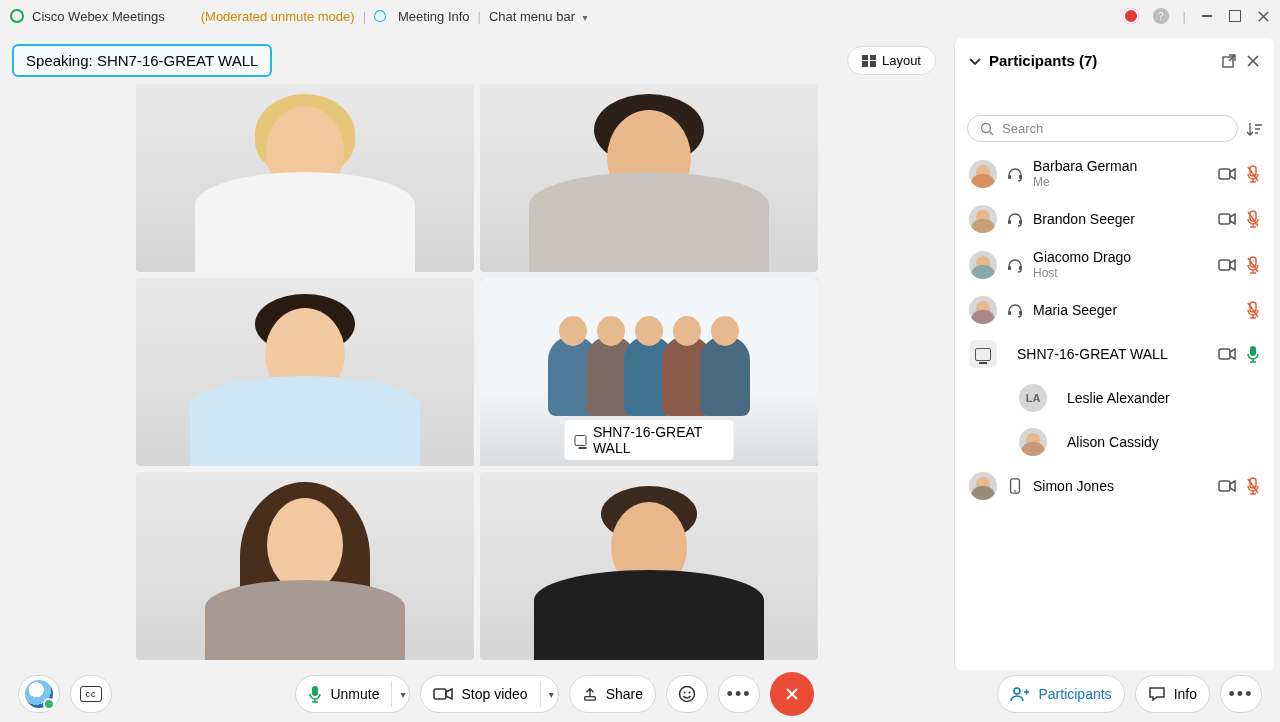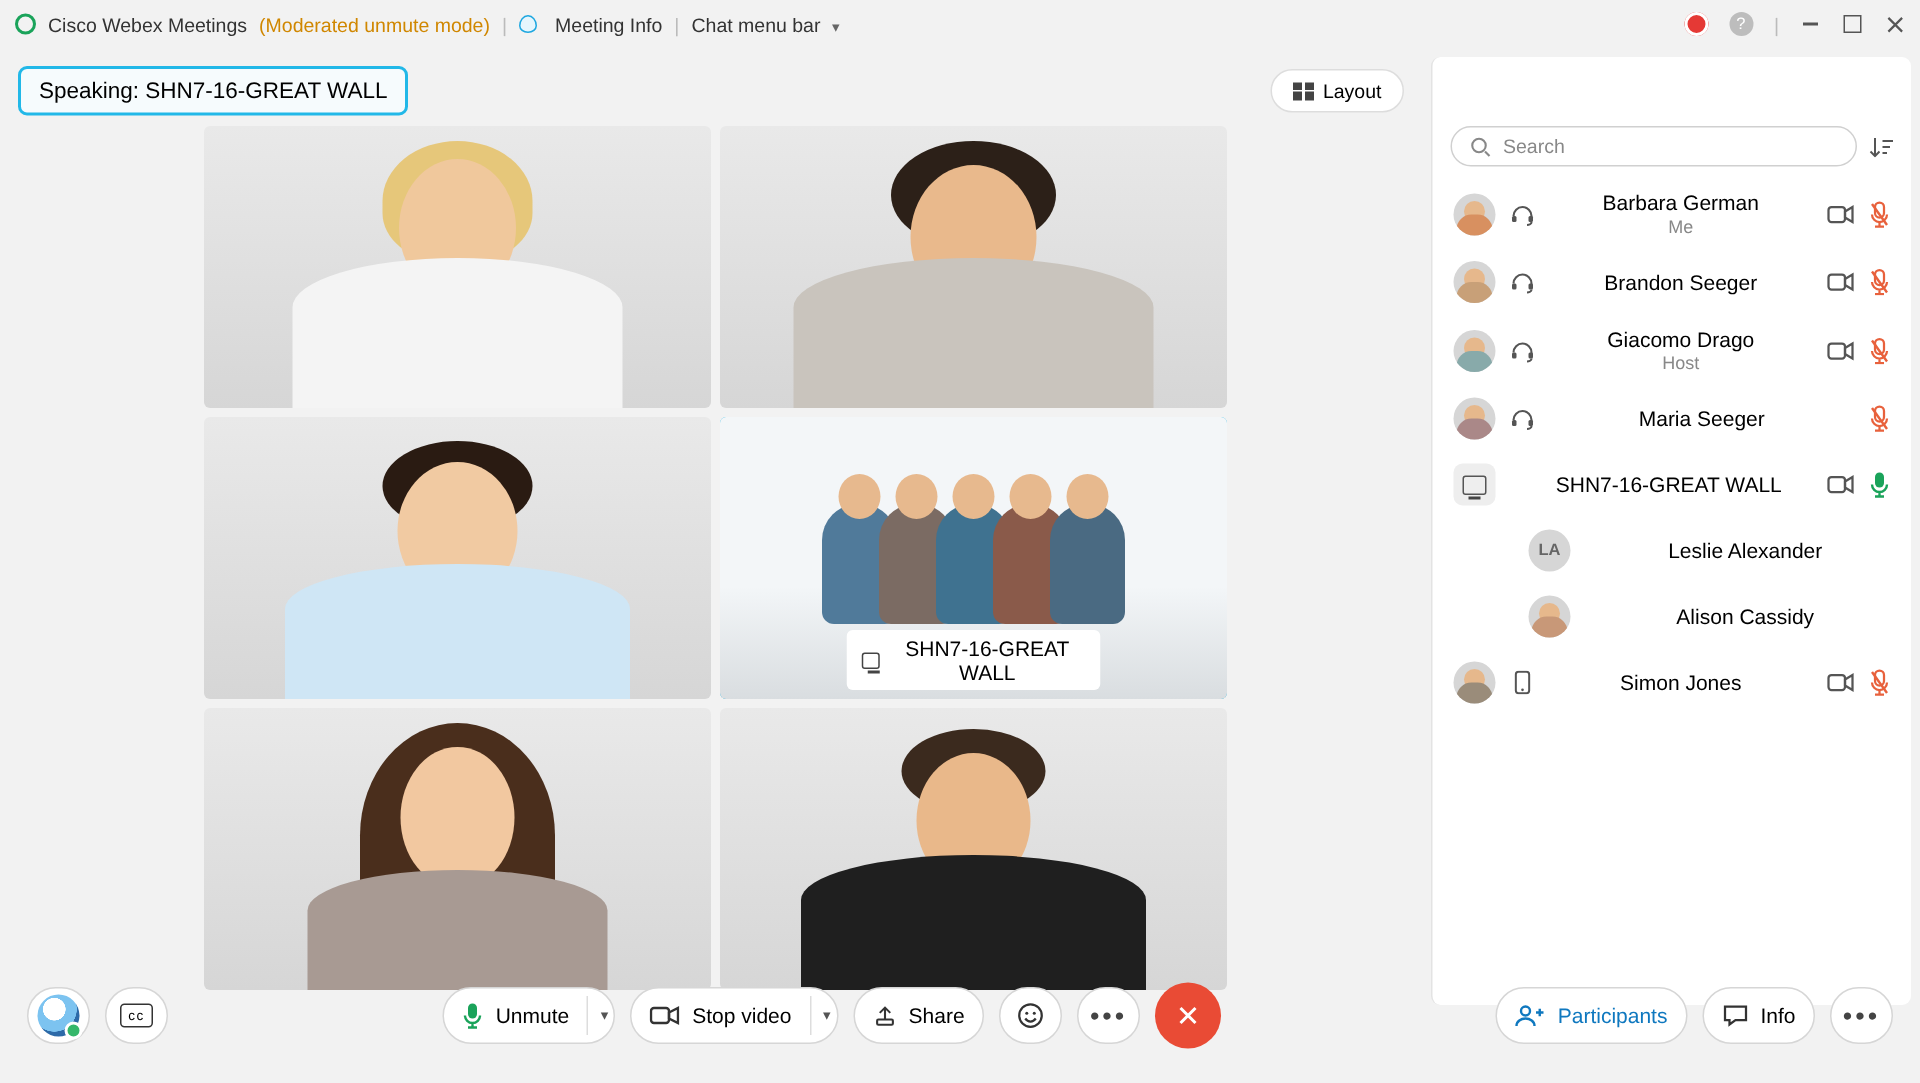--- a/index.html
+++ b/index.html
@@ -2,34 +2,34 @@
 <html><head>
 <meta charset="utf-8">
 <style>
   * { box-sizing: border-box; margin: 0; padding: 0; font-family: -apple-system, BlinkMacSystemFont, "Segoe UI", Arial, sans-serif; }
   body { width: 1280px; height: 722px; background: #f2f2f2; overflow: hidden; position: relative; }
 
   
   .topbar { height: 32px; display: flex; align-items: center; padding: 0 10px; font-size: 13px; color: #333; }
   .topbar .left { display: flex; align-items: center; gap: 8px; }
   .logo-circle { width: 14px; height: 14px; border: 2px solid #1aa35a; border-radius: 50%; display:inline-block; position:relative; }
-  .mod-mode { color: #d08700; }
+  .mod-mode { color: #d08700; margin-left: 28px; }
   .sep { color: #bbb; }
   .mi-shield { width:12px; height:12px; display:inline-block; border:1px solid #1ea7e0; border-radius:50% 50% 50% 50% / 60% 60% 40% 40%; background:#e6f6fd; margin-right:4px;}
   .menu-chev { margin-left:4px; font-size:10px; color:#666;}
   .topbar .right { margin-left:auto; display:flex; align-items:center; gap:14px; }
   .rec-dot { width:16px; height:16px; border-radius:50%; background:#e53935; box-shadow:0 0 0 2px #fff inset;}
   .help-circ { width:16px; height:16px; border-radius:50%; background:#bdbdbd; color:#fff; font-size:11px; display:flex; align-items:center; justify-content:center;}
   .win-btn { width:14px; height:14px; display:flex; align-items:center; justify-content:center; color:#555; cursor:pointer;}
   .win-btn.min::before{content:"";width:10px;height:1.5px;background:#555;}
   .win-btn.max::before{content:"";width:10px;height:10px;border:1.5px solid #555;}
   .win-btn.close svg{width:11px;height:11px;}
 
   
-  .main { display:flex; height: calc(100% - 32px); text-align: center; }
+  .main { display:flex; height: calc(100% - 32px); }
   .meeting-area { flex:1; position:relative; display:flex; flex-direction:column; }
   .speaking-badge { position:absolute; top:12px; left:12px; border:2px solid #22b8e8; border-radius:6px; padding:6px 12px; background:#f6fbfd; font-size:15px;}
   .layout-btn { position:absolute; top:14px; right:18px; background:#fff; border:1px solid #ddd; border-radius:18px; padding:6px 14px; font-size:13px; display:flex; align-items:center; gap:6px; cursor:pointer;}
   .layout-ic{width:14px;height:12px;display:grid;grid-template-columns:1fr 1fr;grid-template-rows:1fr 1fr;gap:1.5px;}
   .layout-ic span{background:#444;}
 
   .grid { margin:52px auto 0; display:grid; grid-template-columns: 338px 338px; grid-template-rows: 188px 188px 188px; gap:6px; }
   .tile { background:linear-gradient(180deg,#e9e9e9,#d6d6d6); border-radius:4px; position:relative; overflow:hidden; display:flex; align-items:flex-end; justify-content:center;}
   .tile .person{ width:100%; height:100%; position:relative;}
   .person .head{ position:absolute; left:50%; transform:translateX(-50%); border-radius:50%;}
@@ -75,21 +75,21 @@
   .avatar .ah{width:14px;height:14px;border-radius:50%;background:#e6b88c;position:absolute;top:5px;}
   .avatar .ab{width:24px;height:16px;border-radius:10px 10px 0 0;background:#88a;position:absolute;bottom:-2px;}
   .avatar.sq{border-radius:6px;background:#eee;}
   .headset-ic{width:16px;height:16px;flex-shrink:0;}
   .pname{flex:1;display:flex;flex-direction:column;line-height:1.2;}
   .psub{font-size:12px;color:#888;}
   .vidic{width:18px;height:14px;flex-shrink:0;cursor:pointer;}
   .micic{width:14px;height:18px;flex-shrink:0;cursor:pointer;}
 
   
-  .toolbar{position:absolute;left:0;right:0;bottom:17px;height:56px;display:flex;align-items:center;padding:0 18px;}
+  .toolbar{position:absolute;left:0;right:0;bottom:0;height:56px;display:flex;align-items:center;padding:0 18px;}
   .tb-left,.tb-right{display:flex;align-items:center;gap:10px;}
   .tb-center{margin:0 auto;display:flex;align-items:center;gap:10px;}
   .rbtn{height:38px;border-radius:20px;background:#fff;border:1px solid #d6d6d6;display:flex;align-items:center;justify-content:center;padding:0 12px;cursor:pointer;font-size:14px;gap:8px;}
   .rbtn.icon-only{width:42px;padding:0;}
   .rbtn.split{padding-right:4px;}
   .rbtn .chev{border-left:1px solid #ddd;height:26px;display:flex;align-items:center;padding-left:8px;margin-left:4px;font-size:10px;color:#555;}
   .end-btn{width:44px;height:44px;border-radius:50%;background:#e94b35;display:flex;align-items:center;justify-content:center;cursor:pointer;}
   .assistant-ic{width:28px;height:28px;border-radius:50%;background:radial-gradient(circle at 40% 35%, #fff 0 30%, #7cc3f0 31% 60%, #2d6aa8 61%);position:relative;}
   .assistant-ic::after{content:"";position:absolute;right:-2px;bottom:-2px;width:8px;height:8px;border-radius:50%;background:#35b76a;border:2px solid #fff;}
   .cc-ic{width:22px;height:16px;border:1.5px solid #333;border-radius:3px;display:flex;align-items:center;justify-content:center;font-size:9px;letter-spacing:1px;}
@@ -196,20 +196,35 @@
           <div class="person p6">
             <div class="hair"></div>
             <div class="head"></div>
             <div class="body"></div>
           </div>
         </div>
     </div>
   </div>
 
   <div class="panel">
+    <div class="panel-head">
+      <svg width="12" height="12">
+          <path d="M1 4 L6 9 L11 4" fill="none" stroke="#333" stroke-width="1.8"></path>
+        </svg>
+      <span>Participants (7)</span>
+      <span class="sp">
+        <svg class="pop-ic" viewBox="0 0 14 14">
+            <rect x="1" y="3" width="10" height="10" fill="none" stroke="#555" stroke-width="1.4"></rect>
+            <path d="M7 1 H13 V7 M13 1 L7 7" fill="none" stroke="#555" stroke-width="1.4"></path>
+          </svg>
+        <svg class="x-ic" viewBox="0 0 14 14">
+            <path d="M2 2 L12 12 M12 2 L2 12" stroke="#555" stroke-width="1.6"></path>
+          </svg>
+      </span>
+    </div>
     <div class="search-row">
       <div class="search-box">
         <svg width="14" height="14" viewBox="0 0 14 14">
             <circle cx="6" cy="6" r="4.5" fill="none" stroke="#888" stroke-width="1.4"></circle>
             <path d="M10 10 L13 13" stroke="#888" stroke-width="1.4"></path>
           </svg>
         <span>Search</span>
       </div>
       <svg class="sort-ic" viewBox="0 0 16 14">
         <path d="M4 1 V13 M1 10 L4 13 L7 10" fill="none" stroke="#555" stroke-width="1.3"></path>

